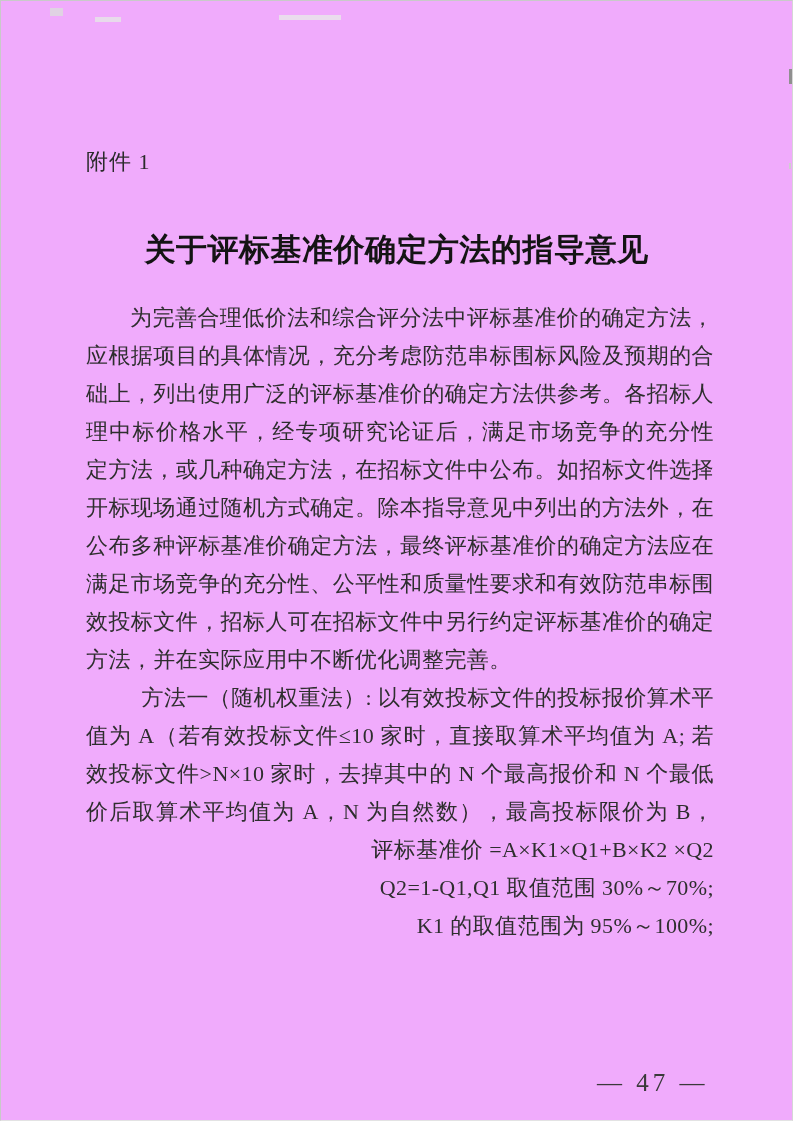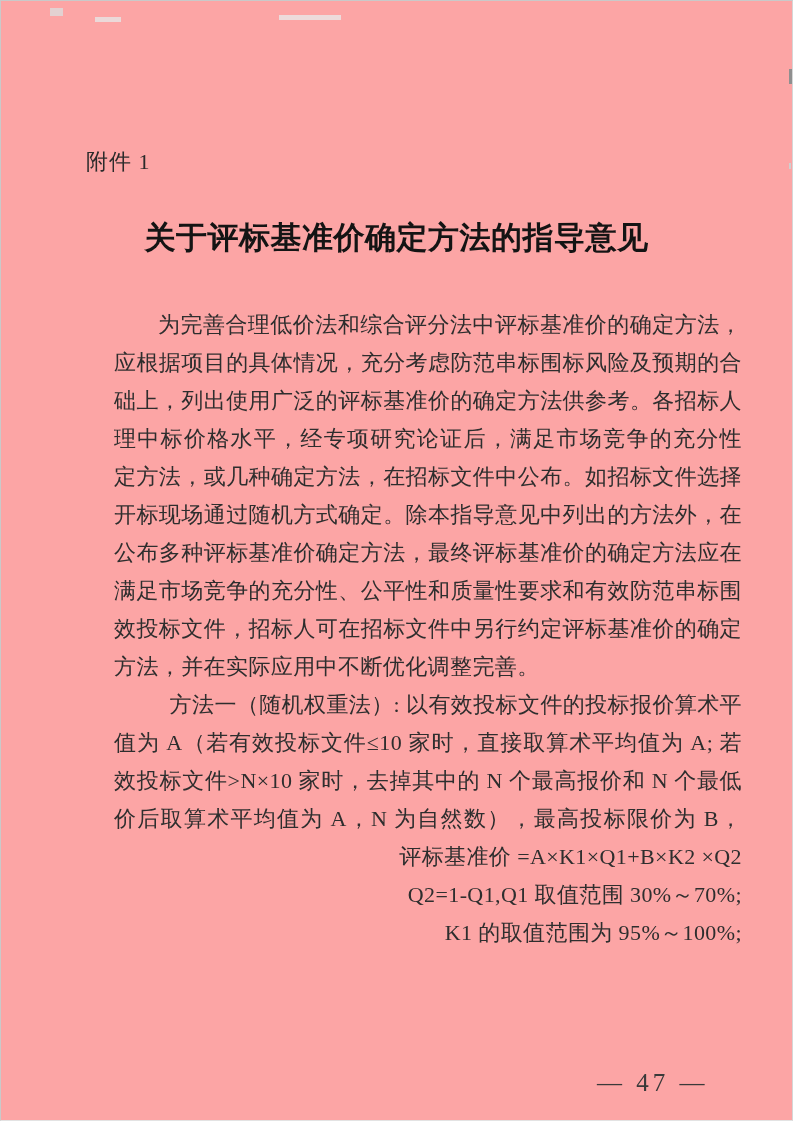--- a/index.html
+++ b/index.html
@@ -4,21 +4,21 @@
 <style>
   html, body {
     margin: 0;
     padding: 0;
     background: #ffffff;
   }
   .page {
     position: relative;
     width: 793px;
     height: 1121px;
-    background: #fca5a5;
+    background: #f0abfc;
     box-sizing: border-box;
     border-top: 1px solid #c9c9c9;
     border-left: 1px solid #c9c9c9;
     border-right: 1px solid #d6d6d6;
     border-bottom: 1px solid #e3e3e3;
     overflow: hidden;
     font-family: "Liberation Serif", "DejaVu Serif", serif;
     color: #2e2e2e;
     padding-left: 23px;
   }
@@ -29,34 +29,33 @@
     font-size: 22px;
     line-height: 30px;
     color: #2b2b2b;
     letter-spacing: 1px;
   }
   .doc-title {
     position: absolute;
     left: 0;
     right: 0;
     top: 216px;
-    margin: 0;
+    margin: 12px;
     text-align: center;
     font-size: 31px;
     line-height: 42px;
     font-weight: bold;
     color: #141414;
     letter-spacing: 0.5px;
   }
   .doc-body {
     position: absolute;
     left: 85px;
-    top: 305px;
+    top: 298px;
     width: 628px;
-    margin-left: 28px;
   }
   .doc-line {
     height: 38px;
     line-height: 38px;
     font-size: 22px;
     letter-spacing: 0.4px;
     color: #2e2e2e;
     overflow: hidden;
     white-space: nowrap;
   }

